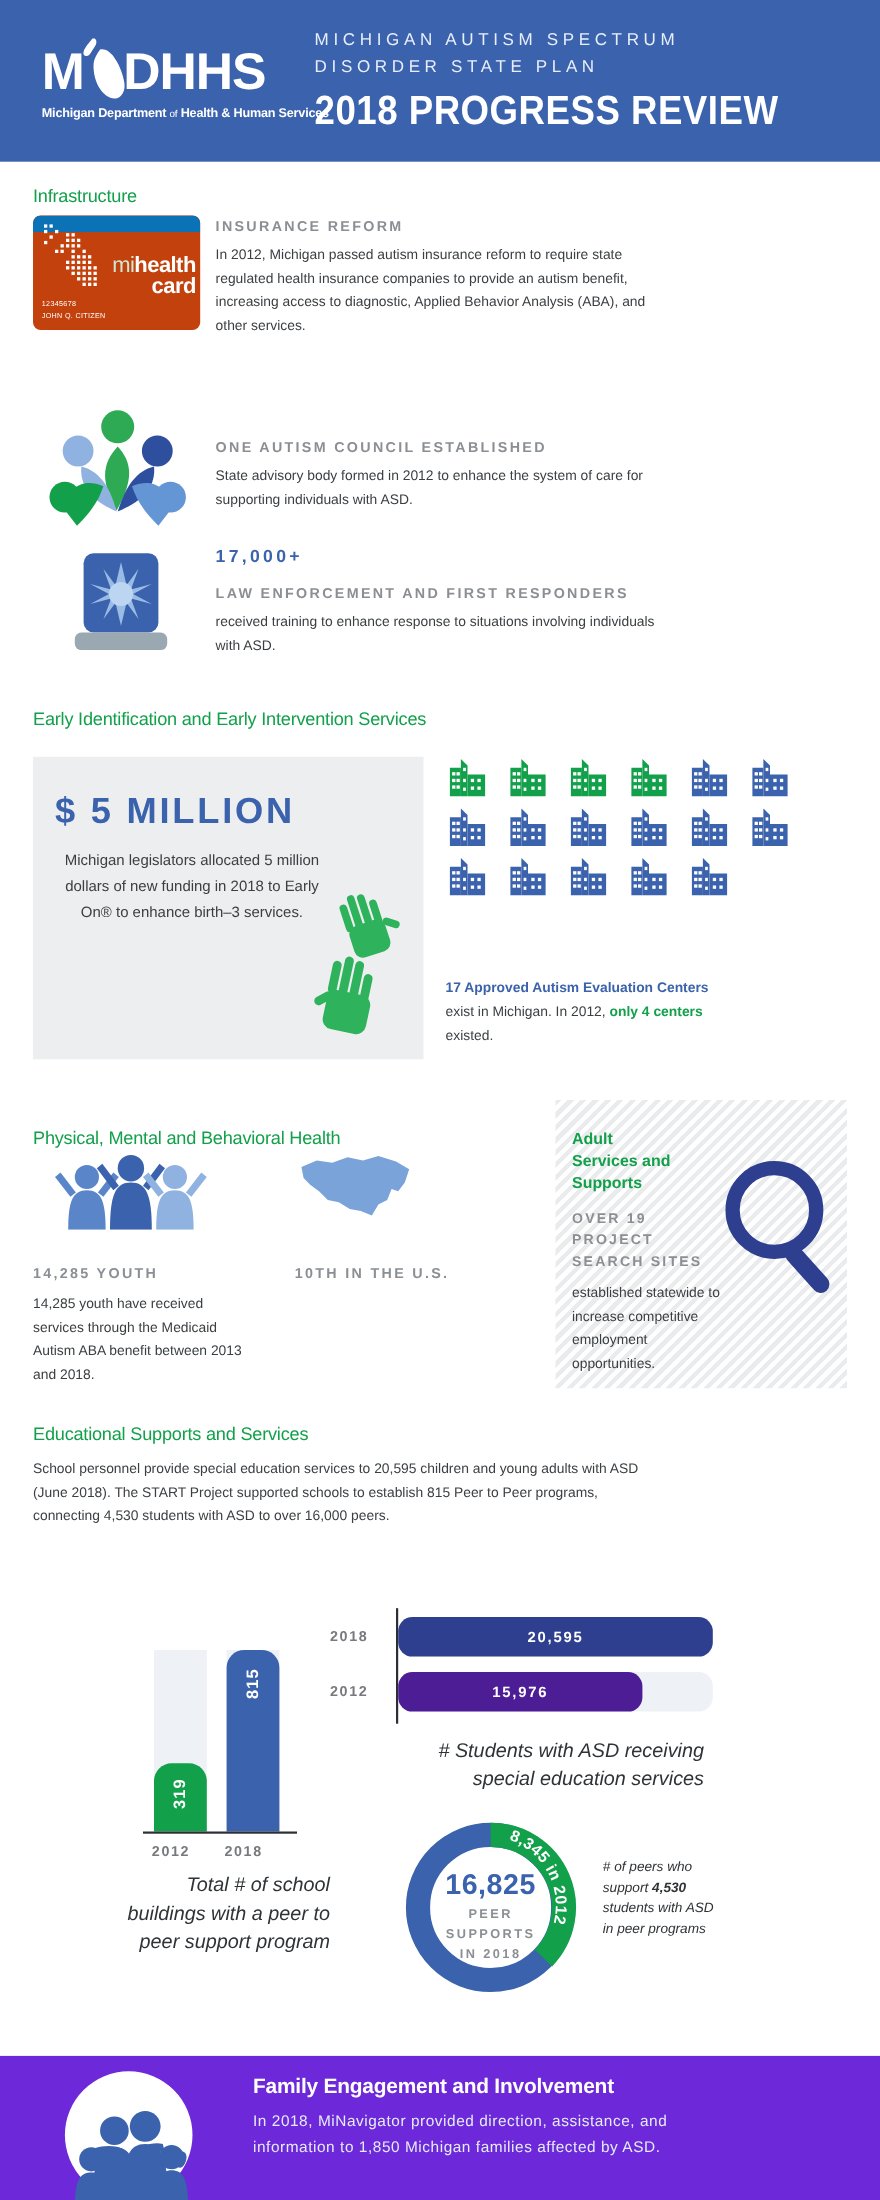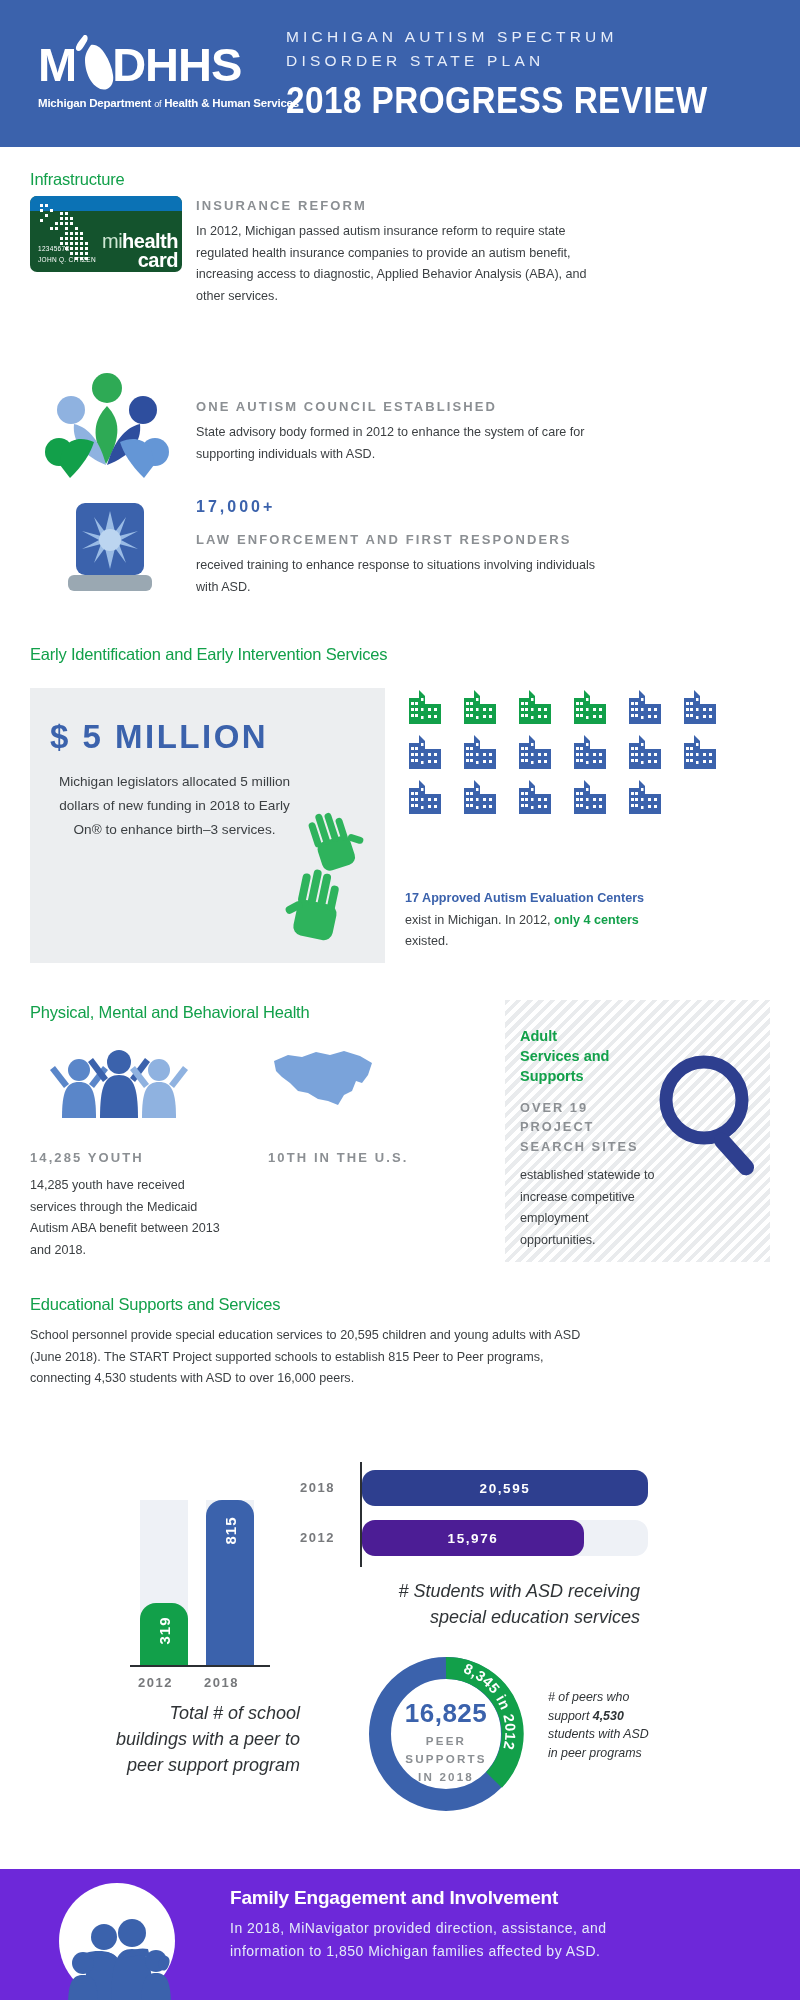--- a/index.html
+++ b/index.html
@@ -49,22 +49,22 @@
   .kicker {
     color: #8b8f93; font-size: 13px; font-weight: bold; letter-spacing: 2.1px;
   }
   .body-txt {
     color: #3b3f42; font-size: 12.6px; line-height: 1.72;
   }
   .abs { position: absolute; }
 
   
   .mihealth {
-    width: 152px; height: 76px; border-radius: 7px; overflow: hidden;
-    background: #14532d; position: relative; text-decoration: underline;
+    width: 152px; height: 104px; border-radius: 7px; overflow: hidden;
+    background: #c2410c; position: relative; text-decoration: underline;
   }
   .mihealth .topbar { position:absolute; left:0; top:0; width:100%; height:15px; background:#0b72b5; }
   .mihealth .mi-dots { position:absolute; left:6px; top:6px; width:95px; height:75px; }
   .mihealth .label {
     position: absolute; right: 4px; top: 36px; font-size: 20px; font-weight: bold; color: #fff;
     line-height: 0.95; text-align: right; letter-spacing: -0.5px;
   }
   .mihealth .label .thin { font-weight: 300; color: #cfe8d4; }
   .mihealth .num { position:absolute; left:8px; bottom:20px; font-size:6.5px; color:#fff; letter-spacing:0.3px;}
   .mihealth .nm  { position:absolute; left:8px; bottom:9px;  font-size:6.5px; color:#fff; letter-spacing:0.3px;}
@@ -631,21 +631,21 @@
       </svg>
   </div>
 
   <div class="abs" style="left:405px; top:888px; width:250px; font-size:12.6px; line-height:1.72; color:#3b3f42;">
     <b style="color:#3b62ac;">17 Approved Autism Evaluation Centers</b>
     <span>exist in Michigan. In 2012,</span>
     <b style="color:#12a04a;">only 4 centers</b>
     <span>existed.</span>
   </div>
 
-  <div class="abs sec-head" style="left:30px; top:1003px;">Physical, Mental and Behavioral Health</div>
+  <div class="abs sec-head" style="left:30px; top:1026px;">Physical, Mental and Behavioral Health</div>
 
   <div class="abs hatch" style="left:505px; top:1000px; width:265px; height:262px;"></div>
 
   <svg class="abs" style="left:44px; top:1040px;" width="150" height="78" viewBox="0 0 150 78">
     <g fill="#5a86c9">
       <circle cx="35" cy="30" r="11"></circle>
       <path d="M35 42 C22 42 18 52 18 78 L52 78 C52 52 48 42 35 42 Z"></path>
       <path d="M20 48 L6 30 L11 26 L25 44 Z"></path>
       <path d="M50 48 L64 30 L59 26 L45 44 Z"></path>
     </g>

